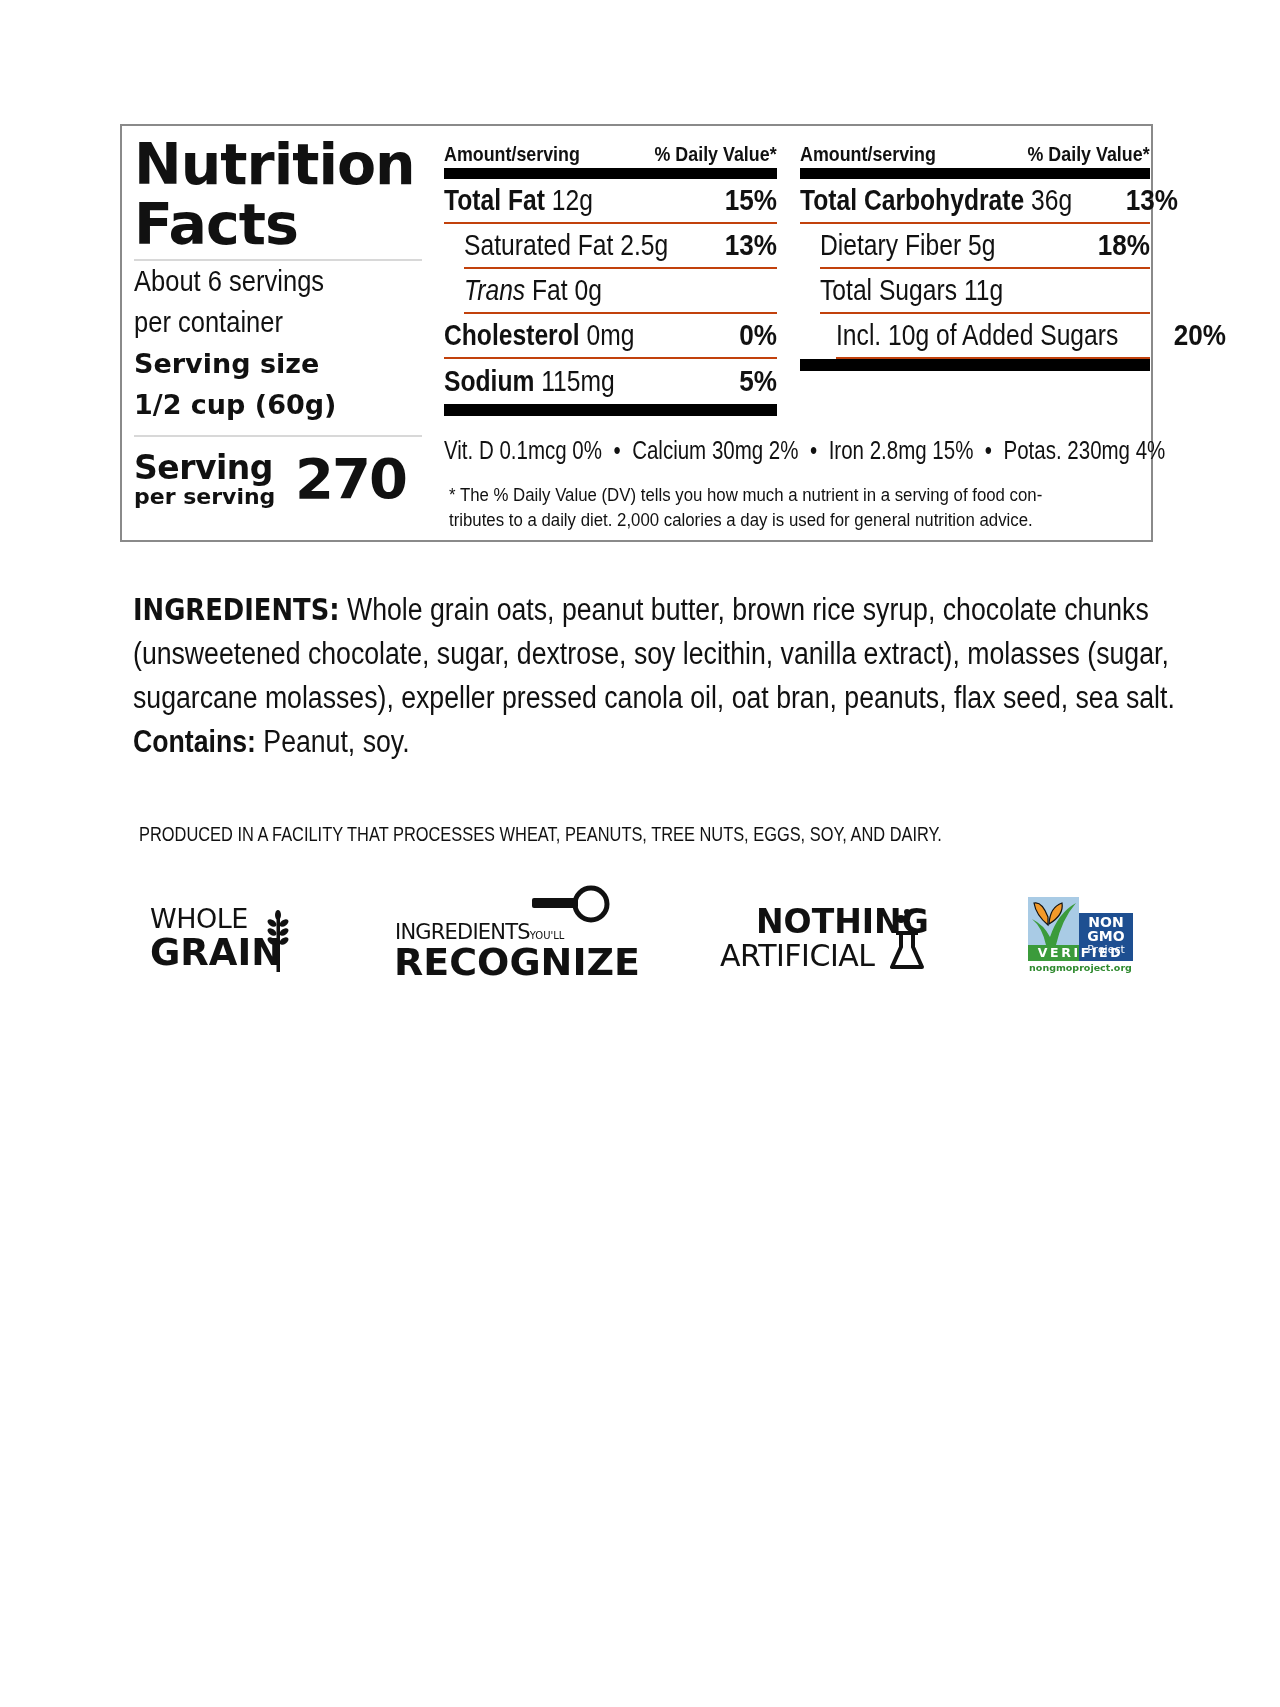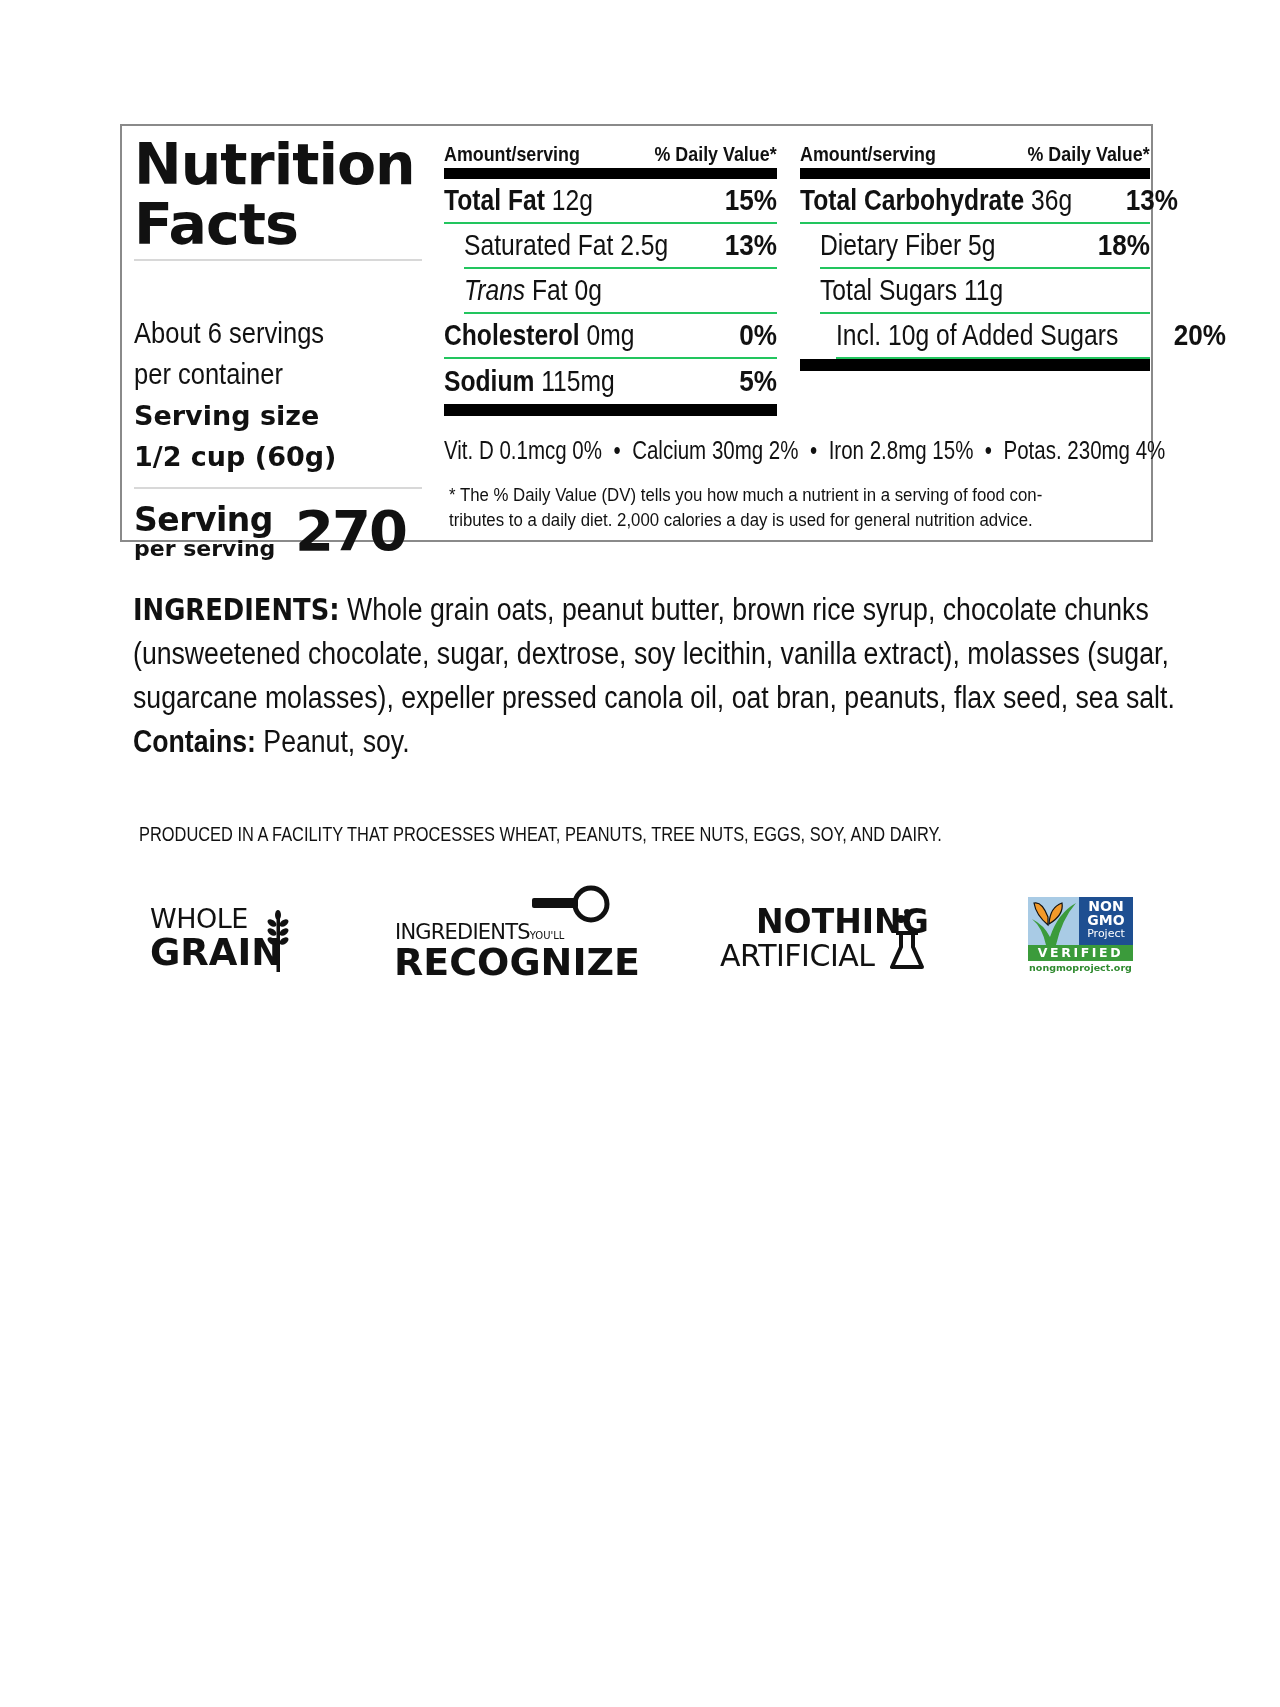--- a/index.html
+++ b/index.html
@@ -21,21 +21,21 @@
 
   
   .col { position: absolute; top: 0; }
   .col1 { left: 322px; width: 333px; }
   .col2 { left: 678px; width: 350px; }
   .col-head { display: flex; justify-content: space-between; align-items: flex-end; height: 42px; font-family: "Liberation Sans Narrow", "Liberation Sans", sans-serif; font-weight: bold; font-size: 21px; padding-bottom: 2px; box-sizing: border-box; }
   .col-head span { transform: scaleX(0.85); display: inline-block; white-space: nowrap; }
   .col-head .l { transform-origin: left; }
   .col-head .r { transform-origin: right; }
   .bar-thick { height: 11px; background: #000; }
-  .row { height: 45px; display: flex; justify-content: space-between; align-items: center; border-bottom: 2px solid #22c55e; box-sizing: border-box; font-size: 29px; white-space: nowrap; }
+  .row { height: 45px; display: flex; justify-content: space-between; align-items: center; border-bottom: 2px solid #c2410c; box-sizing: border-box; font-size: 29px; white-space: nowrap; }
   .row:last-of-type { border-bottom: none; }
   .row .name { font-family: "Liberation Sans Narrow", "Liberation Sans", sans-serif; transform: scaleX(0.85); transform-origin: left; display: inline-block; }
   .row .name b { font-weight: bold; }
   .row .pct { font-family: "Liberation Sans Narrow", "Liberation Sans", sans-serif; font-weight: bold; transform: scaleX(0.9); transform-origin: right; display: inline-block; }
   .row.ind1 { margin-left: 20px; }
   .row.ind1 .name { }
   .row.ind2 { margin-left: 36px; }
   .row.nobar { border-bottom: none; gap: 40px; }
   .ital { font-style: italic; }
 
@@ -65,39 +65,39 @@
   .magnifier { position: absolute; left: 142px; top: 0px; }
 
   .b-nothing { left: 720px; top: 905px; width: 230px; }
   .b-nothing .t1 { font-family: "DejaVu Sans", sans-serif; font-weight: bold; font-size: 33px; line-height: 34px; white-space: nowrap; margin-left: 36px; }
   .b-nothing .t2 { font-family: "DejaVu Sans", sans-serif; font-size: 30px; line-height: 34px; white-space: nowrap; letter-spacing: -0.5px; }
   .flask { position: absolute; left: 170px; top: 2px; }
 
   .b-gmo { left: 1028px; top: 897px; width: 115px; }
   .gmo-top { display: flex; height: 48px; }
   .gmo-left { width: 51px; height: 48px; background: #a9cbe5; position: relative; overflow: hidden; }
-  .gmo-right { width: 54px; height: 48px; background: #1e4f91; color: #fff; font-family: "DejaVu Sans", sans-serif; font-weight: bold; text-align: center; }
+  .gmo-right { width: 54px; height: 48px; background: #1e4f91; color: #fff; font-family: "DejaVu Sans", sans-serif; font-weight: bold; text-align: center; margin-top: 16px; }
   .gmo-right .n1 { font-size: 14px; line-height: 14px; padding-top: 2px; display:block; }
   .gmo-right .n2 { font-size: 14px; line-height: 14px; display:block; }
   .gmo-right .n3 { font-size: 11px; line-height: 13px; font-weight: normal; display:block; }
   .gmo-verified { width: 105px; height: 16px; background: #3b9b3b; color: #fff; font-family: "DejaVu Sans", sans-serif; font-weight: bold; font-size: 12.5px; letter-spacing: 2.6px; text-align: center; line-height: 16px; }
   .gmo-url { width: 105px; font-family: "DejaVu Sans", sans-serif; font-size: 9.5px; color: #2f8a2f; text-align: center; font-weight: bold; margin-top: 1px; }
 </style>
 </head>
 <body>
 
 <div class="panel">
 
   <div class="left">
     <div class="nf-title">
       <span>Nutrition</span><br>
       <span>Facts</span>
     </div>
     <div class="hr-thin" style="margin-top:5px;"></div>
-    <div style="padding-top:8px;margin-top:44px;">
+    <div style="padding-top:0;">
       <div class="servings">About 6 servings</div>
       <div class="servings">per container</div>
       <div class="serving-size">Serving size</div>
       <div class="serving-size">1/2 cup (60g)</div>
     </div>
     <div class="hr-thin" style="margin-top:10px;"></div>
     <div class="cal-row">
       <div class="cal-label">
         <span class="big">Serving</span>
         <span class="small">per serving</span>

